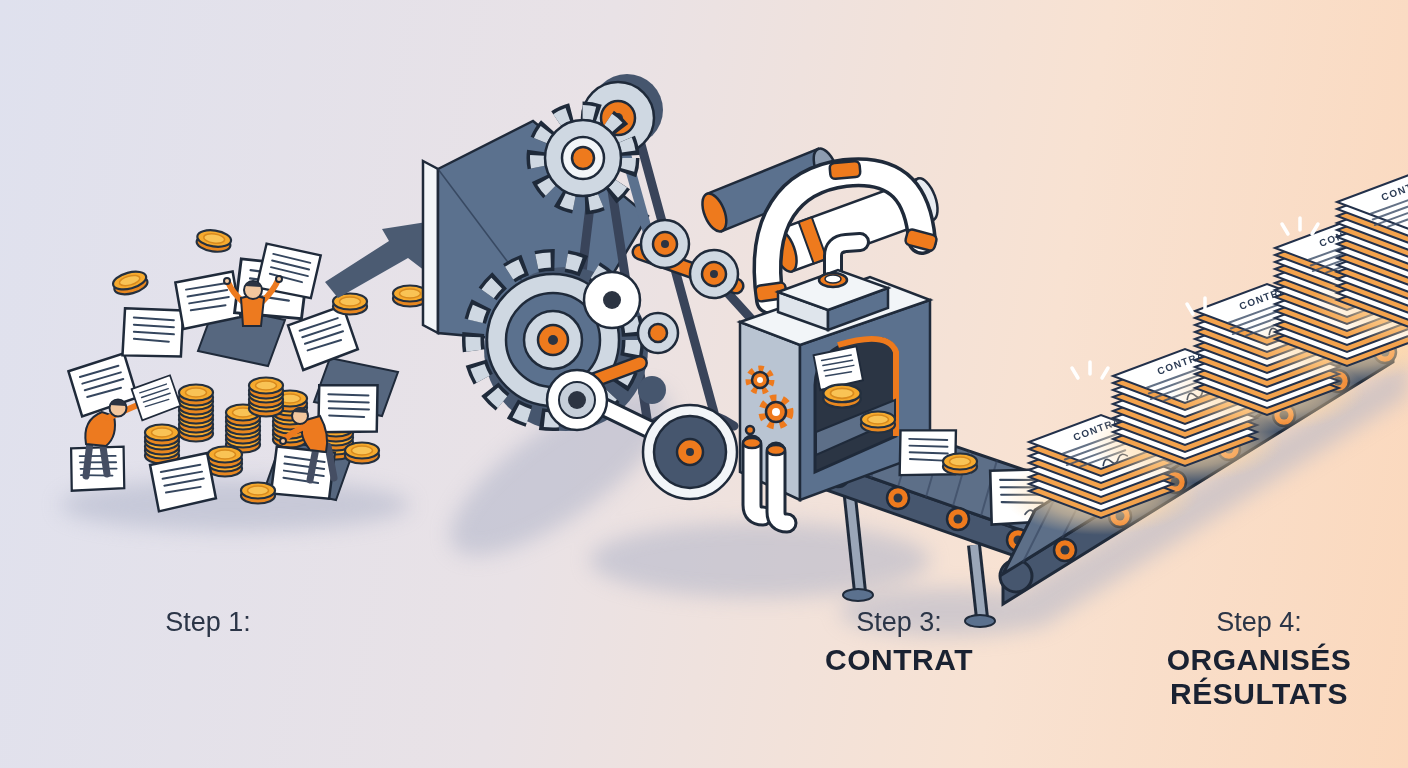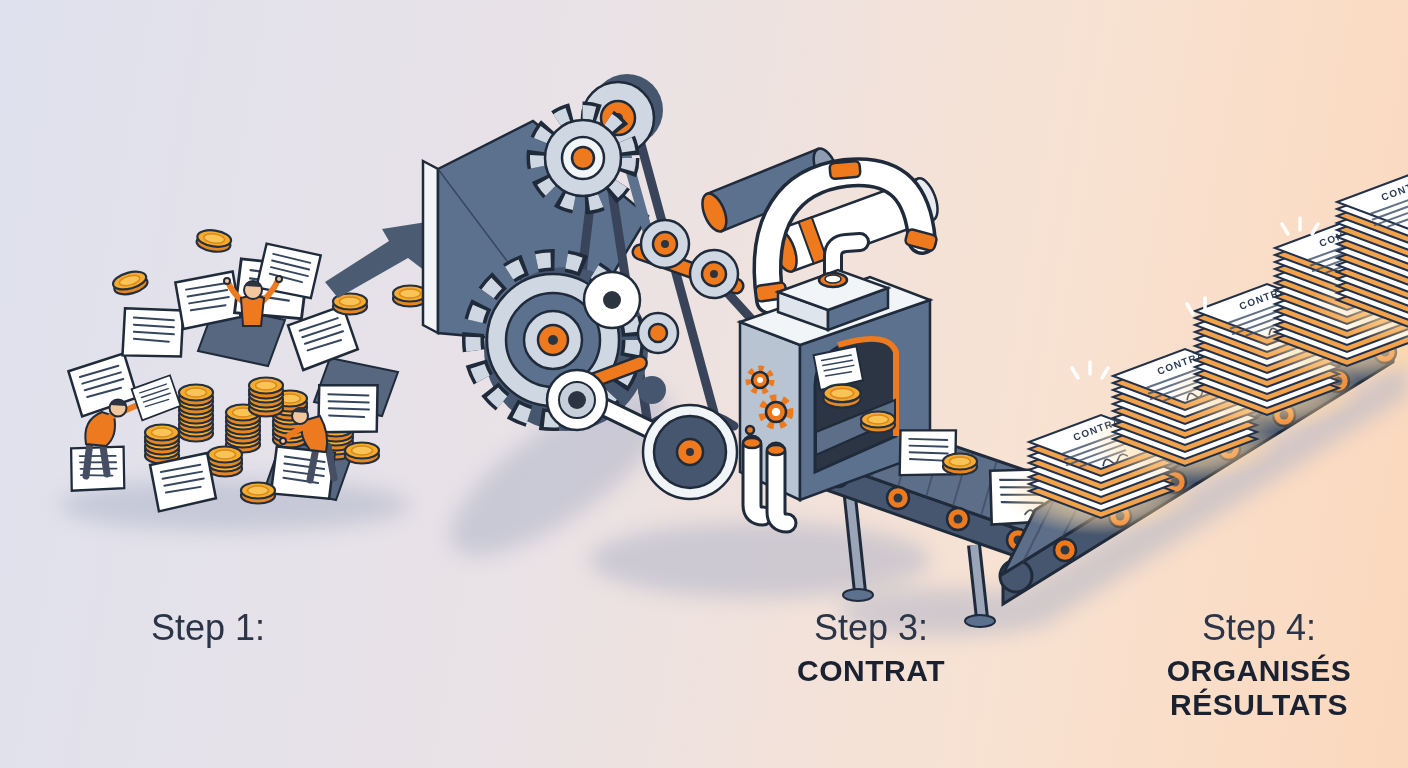--- a/index.html
+++ b/index.html
@@ -29,21 +29,21 @@
   .pant{stroke:#454e63;stroke-width:7;stroke-linecap:round;fill:none;}
   .arm {stroke:#ed7a1f;stroke-width:6;stroke-linecap:round;fill:none;}
   .doc-title{font-family:"Liberation Sans",sans-serif;font-size:10px;font-weight:bold;
              letter-spacing:1.2px;fill:#2c3c55;text-anchor:middle;}
   .doc-lines{stroke:#3c4e68;stroke-width:2;opacity:.8;fill:none;stroke-linecap:round;}
   .doc-sig{stroke:#2c3c55;stroke-width:1.6;fill:none;stroke-linecap:round;}
 
   
   .steps{position:absolute;inset:0;pointer-events:none;}
   .step{position:absolute;top:607px;text-align:center;color:#1a2232;}
-  .step-prefix{font-size:36px;font-weight:400;color:#2b3547;margin-bottom:5px;text-align:center;}
+  .step-prefix{font-size:27px;font-weight:400;color:#2b3547;margin-bottom:5px;text-align:center;}
   .step-label{font-size:30px;font-weight:700;letter-spacing:.5px;line-height:34px;color:#1a2232;}
 </style>
 </head>
 <body>
 
 <div class="stage">
 
 <svg width="1408" height="768" viewBox="0 0 1408 768">
   <defs>
     <filter id="soft" x="-60%" y="-60%" width="220%" height="220%">
@@ -473,21 +473,21 @@
     <use href="#sparkS" x="1205" y="318"></use>
     <use href="#sparkS" x="1300" y="238"></use>
   </g>
 </svg>
 
 <section class="steps">
   <div class="step" style="left:38px;width:340px">
     <div class="step-prefix">Step 1:</div>
     <div class="step-label"></div>
   </div>
-  <div class="step" style="left:718px;width:306px">
+  <div class="step" style="left:746px;width:306px">
     <div class="step-prefix">Step 3:</div>
     <div class="step-label">CONTRAT</div>
   </div>
   <div class="step" style="left:1094px;width:330px">
     <div class="step-prefix">Step 4:</div>
     <div class="step-label">ORGANISÉS</div>
     <div class="step-label">RÉSULTATS</div>
   </div>
 </section>
 

